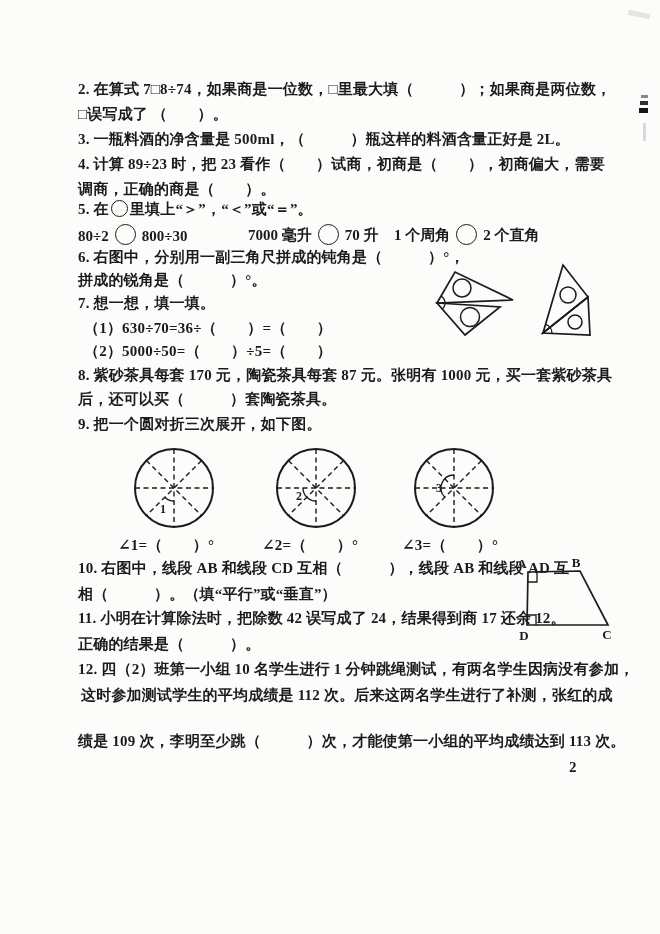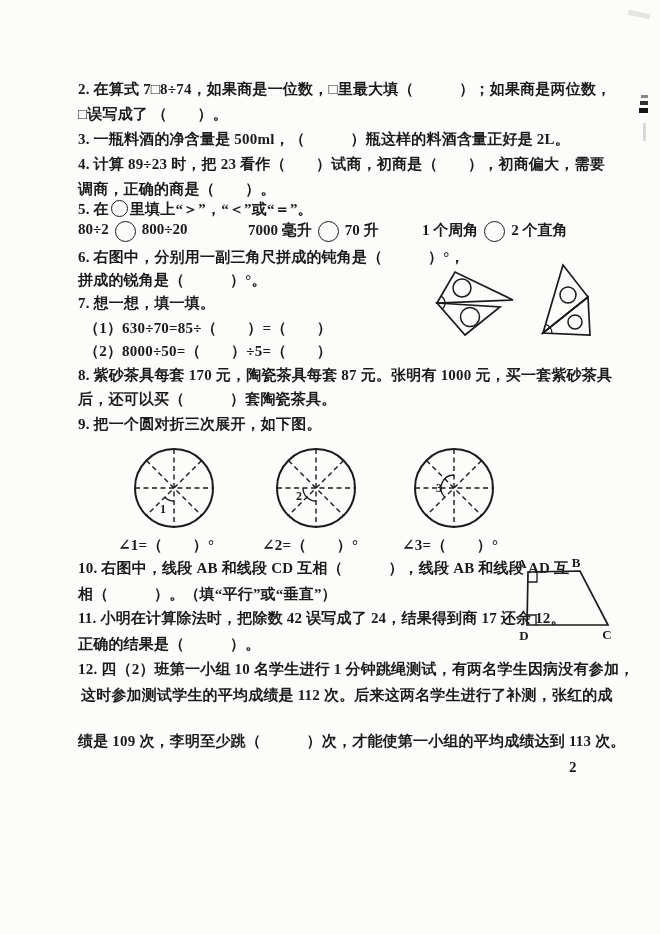--- a/index.html
+++ b/index.html
@@ -5,21 +5,21 @@
   html,body{margin:0;padding:0;background:#ffffff;}
   .page{
     position:relative;width:660px;height:934px;overflow:hidden;
     background:#fcfcfa;
     color:#1b1b1b;
     font-family:"Liberation Serif","DejaVu Serif",serif;
     font-weight:700;
     font-size:15px;
   }
   .ln{position:absolute;white-space:nowrap;letter-spacing:.2px;line-height:18px;}
-  .cmp{position:absolute;display:flex;align-items:flex-start;white-space:nowrap;height:24px;}
+  .cmp{position:absolute;display:flex;align-items:flex-end;white-space:nowrap;height:24px;}
   .cmp-circle{display:inline-block;width:19px;height:19px;border:1.8px solid #1b1b1b;border-radius:50%;margin:0 6px;flex:0 0 auto;background:transparent;}
   .cmp-circle-sm{display:inline-block;width:15px;height:15px;border:1.7px solid #1b1b1b;border-radius:50%;vertical-align:-3px;margin:0 2px;}
   svg.fig{position:absolute;overflow:visible;}
   svg.fig path,svg.fig line,svg.fig polygon,svg.fig circle{fill:none;stroke:#1b1b1b;}
   svg.fig text{fill:#1b1b1b;font-family:"Liberation Serif","DejaVu Serif",serif;font-weight:700;}
   .pagenum{position:absolute;left:569px;top:759px;font-size:15px;}
   .artifact{position:absolute;}
 </style>
 </head>
 <body>
@@ -34,28 +34,28 @@
   <div class="ln" style="left:78px;top:155px">4. 计算 89÷23 时，把 23 看作（　　）试商，初商是（　　），初商偏大，需要</div>
   <div class="ln" style="left:78px;top:180px">调商，正确的商是（　　）。</div>
 
   <div class="ln" style="left:78px;top:200px">
     <span>5. 在</span><span class="cmp-circle-sm"></span><span>里填上“＞”，“＜”或“＝”。</span>
   </div>
 
   <div class="cmp" style="left:78px;top:221px">
     <span>80÷2</span>
     <span class="cmp-circle"></span>
-    <span>800÷20</span>
+    <span>800÷30</span>
   </div>
   <div class="cmp" style="left:248px;top:221px">
     <span>7000 毫升</span>
     <span class="cmp-circle"></span>
     <span>70 升</span>
   </div>
-  <div class="cmp" style="left:422px;top:221px">
+  <div class="cmp" style="left:394px;top:221px">
     <span>1 个周角</span>
     <span class="cmp-circle"></span>
     <span>2 个直角</span>
   </div>
 
   <div class="ln" style="left:78px;top:248px">6. 右图中，分别用一副三角尺拼成的钝角是（　　　）°，</div>
   <div class="ln" style="left:78px;top:271px">拼成的锐角是（　　　）°。</div>
 
   <svg class="fig" style="left:428px;top:256px" width="195" height="95" viewBox="0 0 195 95">
 
@@ -66,22 +66,22 @@
     <path d="M13,40.1 A8,8 0 0 1 14.3,53" stroke-width="1.3"></path>
 
     <polygon points="135,9 115,77 160,41" stroke-width="1.7"></polygon>
     <polygon points="115,77 160,41 162,79" stroke-width="1.7"></polygon>
     <circle cx="140" cy="39" r="8" stroke-width="1.5"></circle>
     <circle cx="147" cy="66" r="7" stroke-width="1.5"></circle>
     <path d="M117.5,68.4 A9,9 0 0 1 124,77.4" stroke-width="1.3"></path>
   </svg>
 
   <div class="ln" style="left:78px;top:294px">7. 想一想，填一填。</div>
-  <div class="ln" style="left:84px;top:319px">（1）630÷70=85÷（　　）=（　　）</div>
-  <div class="ln" style="left:84px;top:342px">（2）8000÷50=（　　）÷5=（　　）</div>
+  <div class="ln" style="left:84px;top:319px">（1）630÷70=36÷（　　）=（　　）</div>
+  <div class="ln" style="left:84px;top:342px">（2）5000÷50=（　　）÷5=（　　）</div>
 
   <div class="ln" style="left:78px;top:366px">8. 紫砂茶具每套 170 元，陶瓷茶具每套 87 元。张明有 1000 元，买一套紫砂茶具</div>
   <div class="ln" style="left:78px;top:390px">后，还可以买（　　　）套陶瓷茶具。</div>
 
   <div class="ln" style="left:78px;top:415px">9. 把一个圆对折三次展开，如下图。</div>
 
   <svg class="fig" style="left:124px;top:438px" width="100" height="100" viewBox="0 0 100 100">
     <circle cx="50" cy="50" r="39" stroke-width="2"></circle>
     <line x1="50" y1="11" x2="50" y2="89" stroke-width="1.4" stroke-dasharray="5,3.5"></line>
     <line x1="11" y1="50" x2="89" y2="50" stroke-width="1.4" stroke-dasharray="5,3.5"></line>

